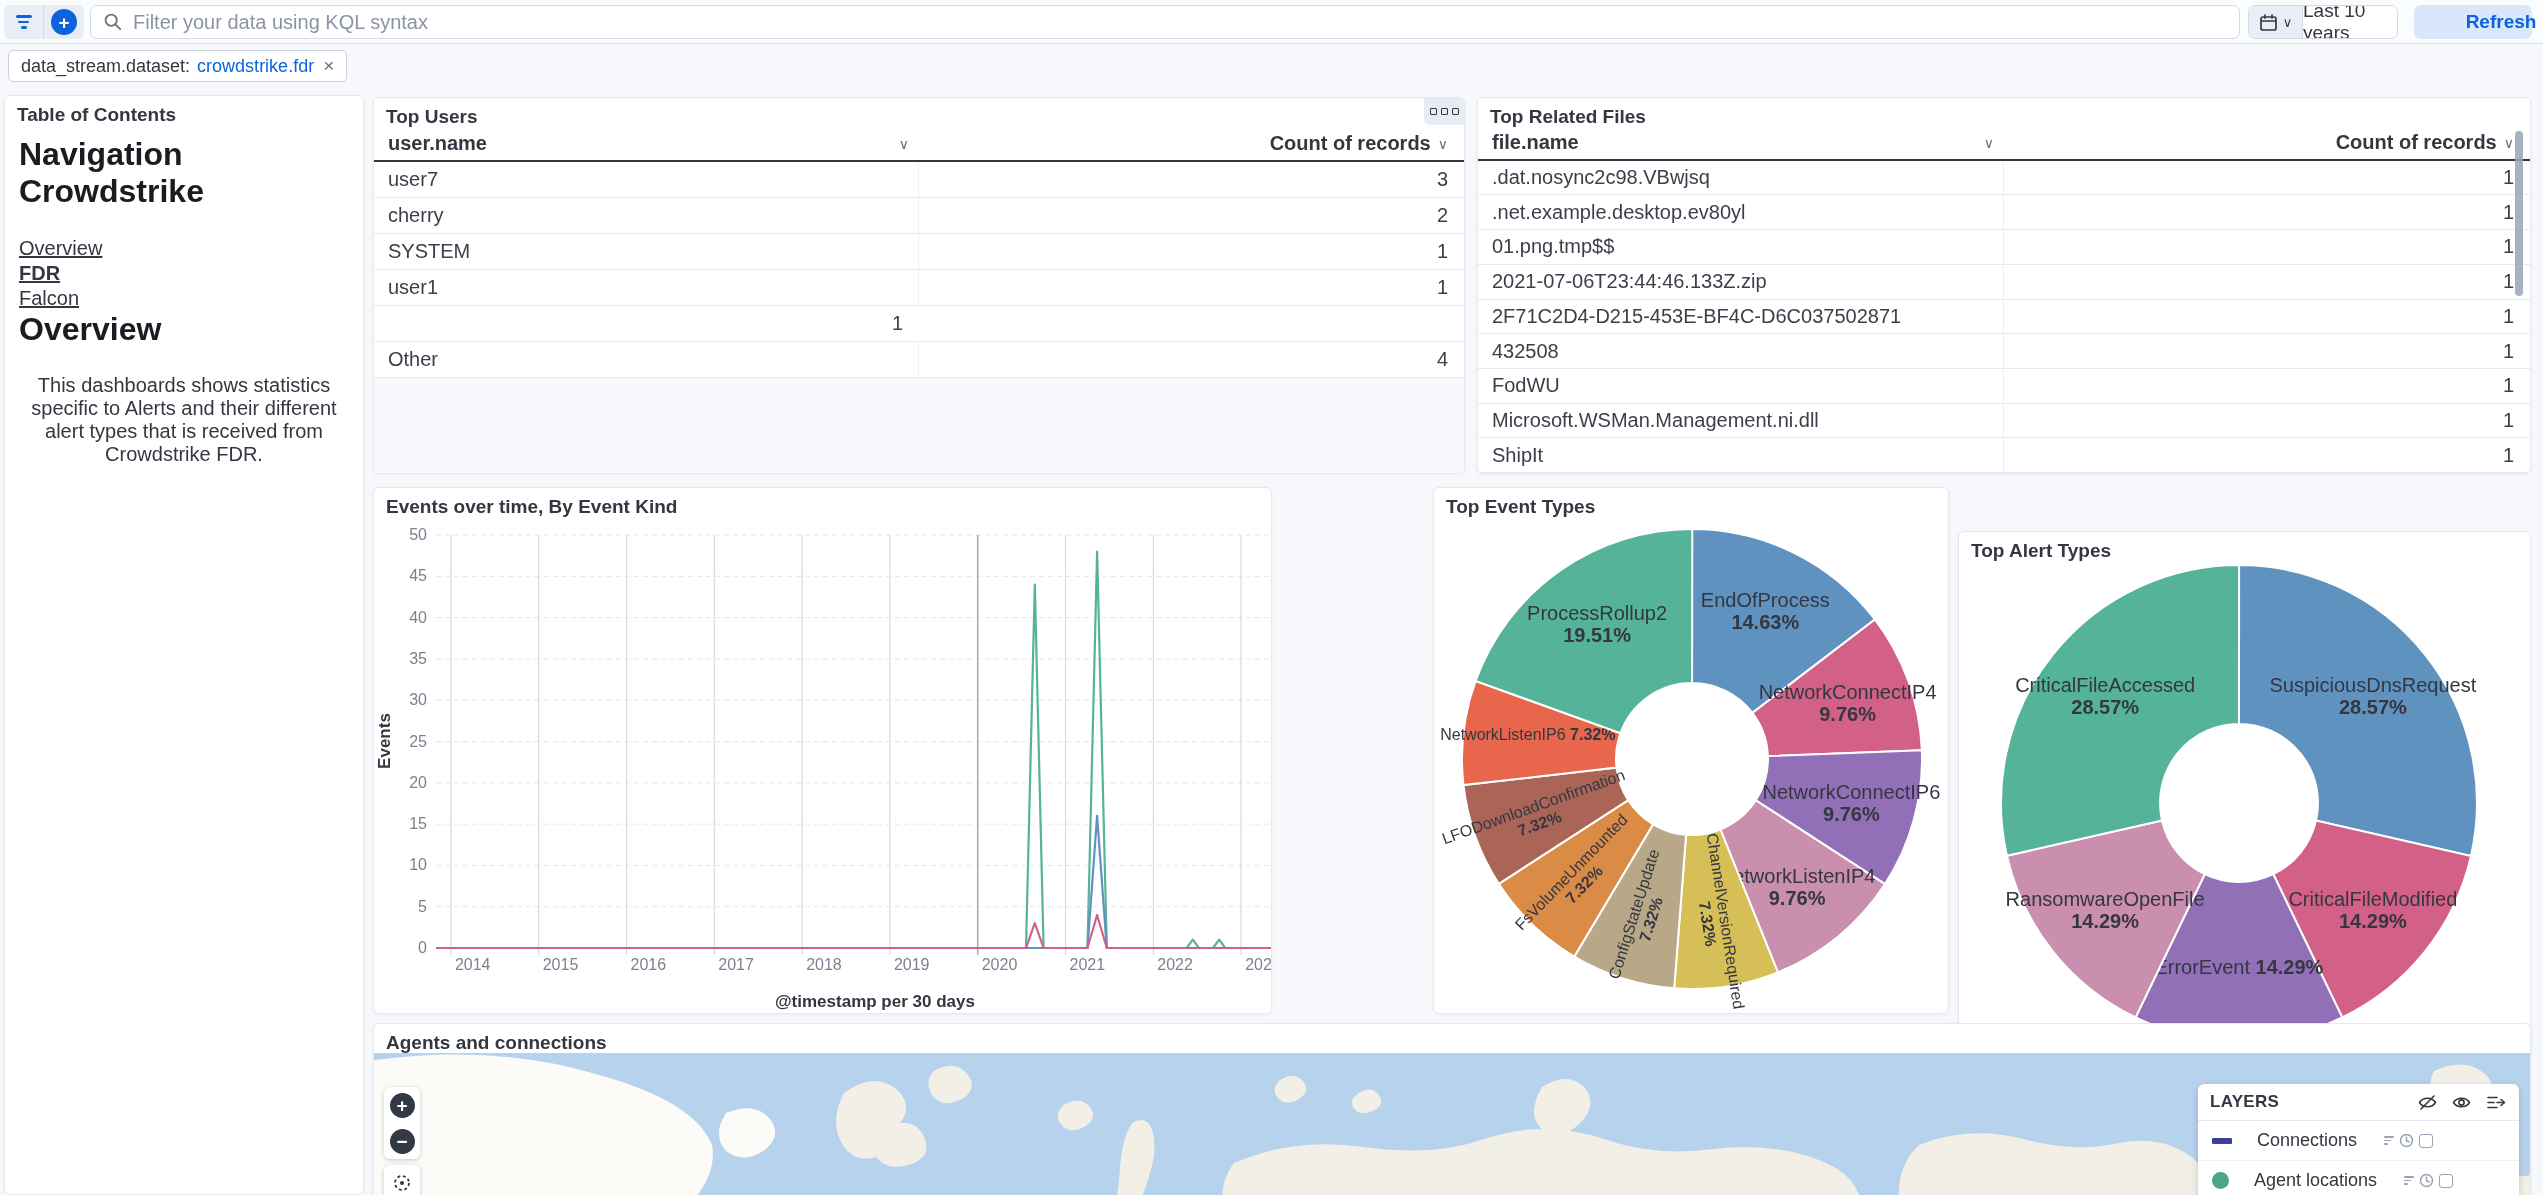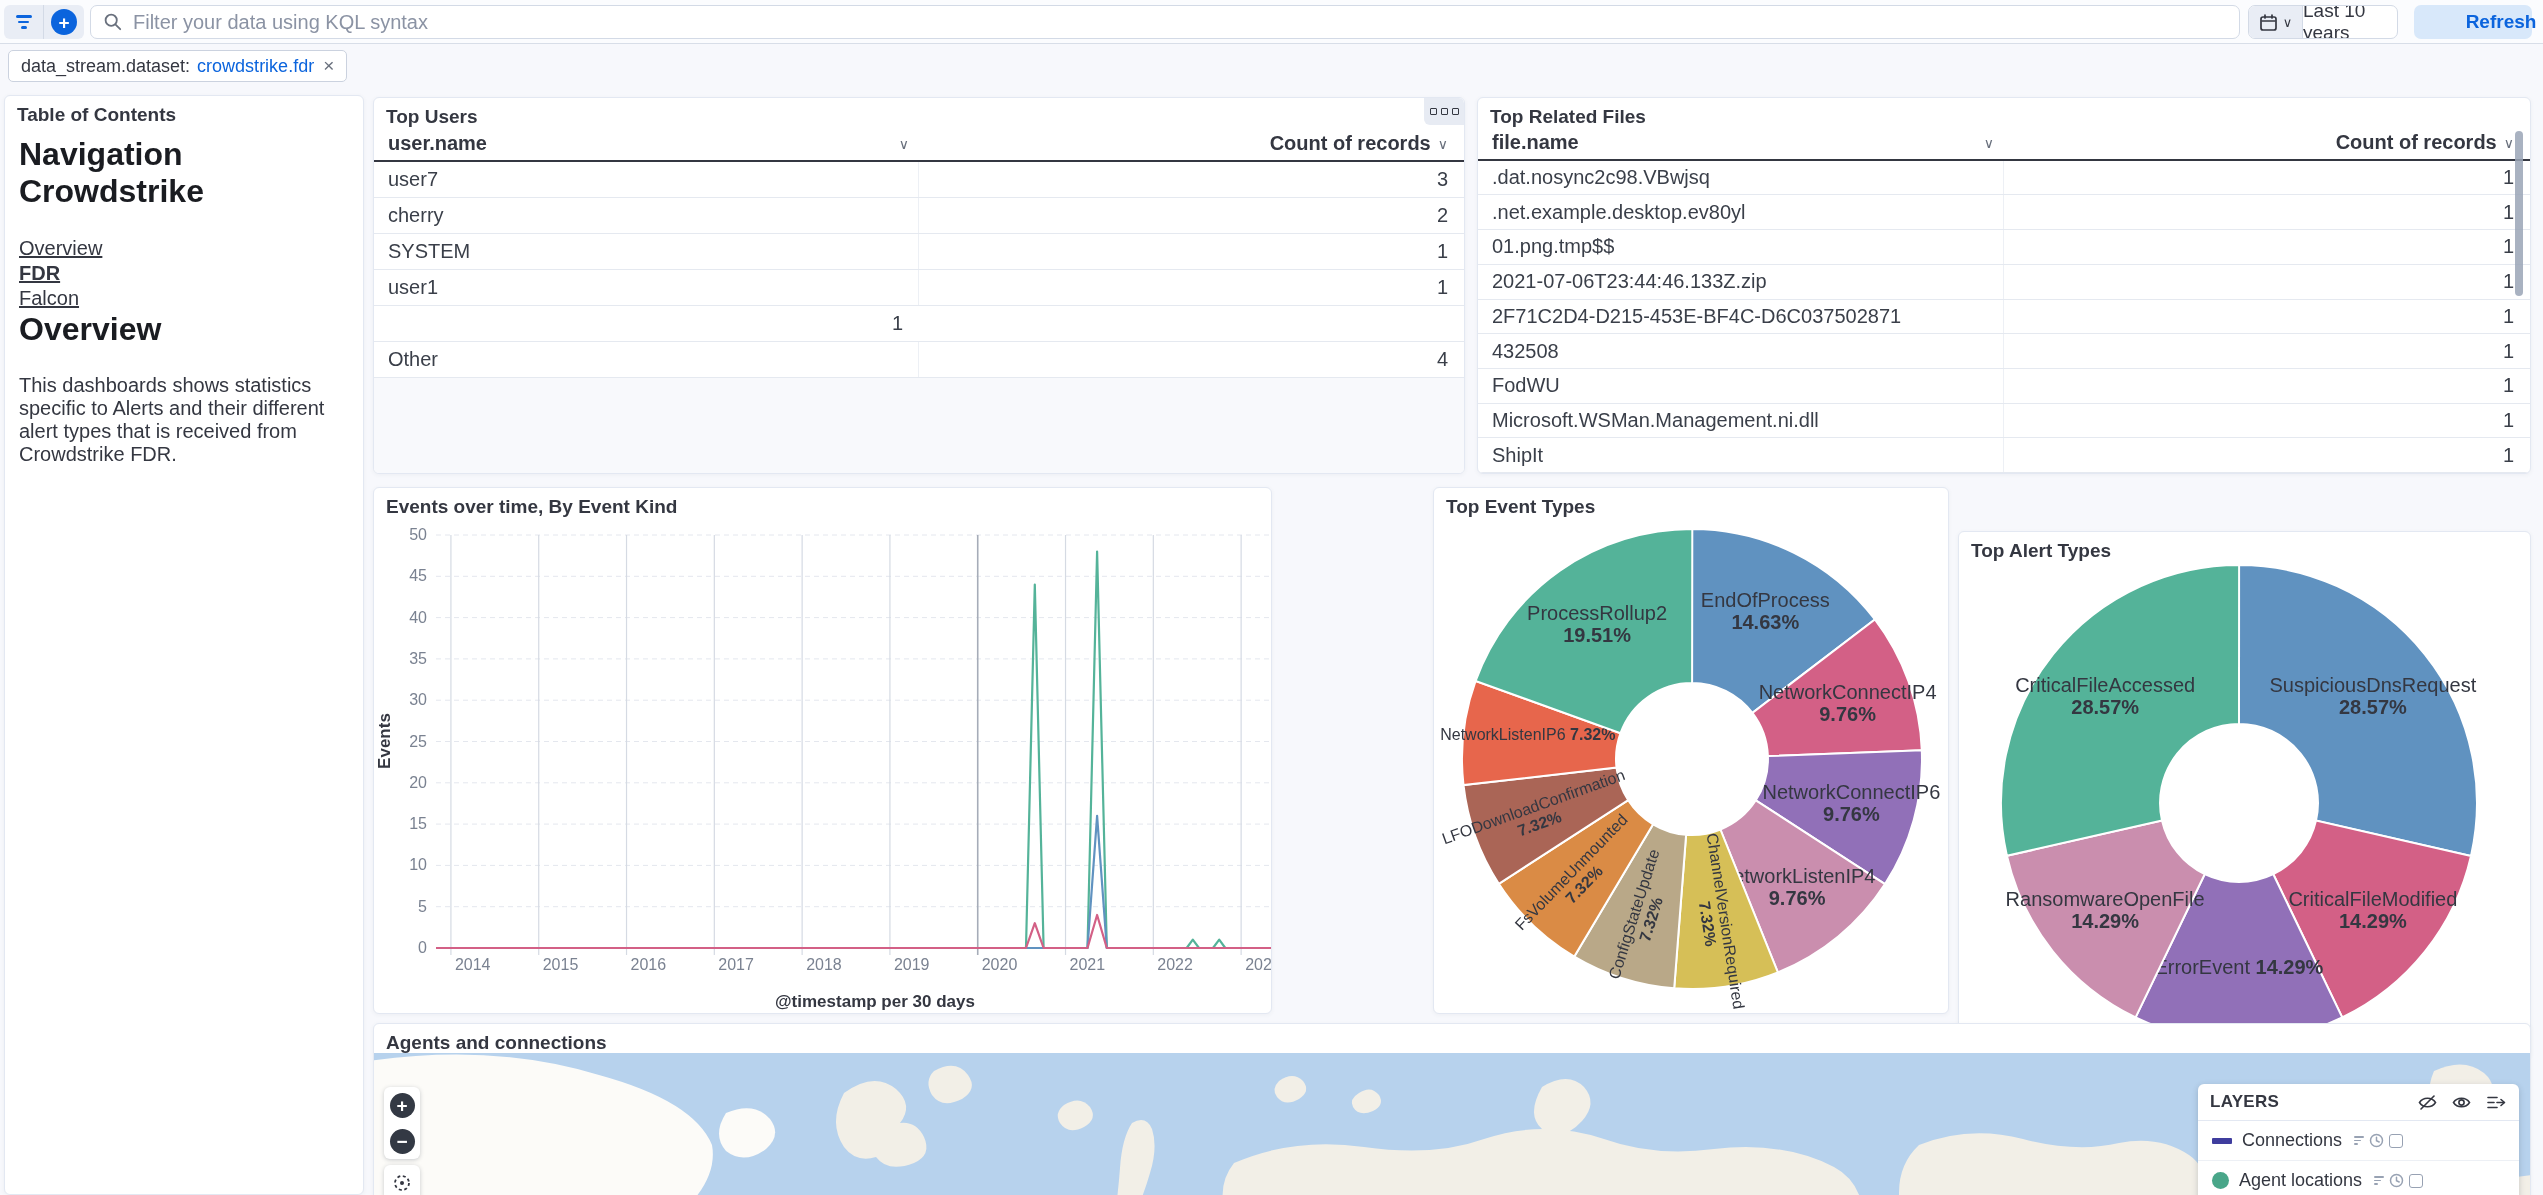--- a/index.html
+++ b/index.html
@@ -57,32 +57,32 @@
   .t-row .t-c1 { border-right:1px solid #EDF0F5; height:100%; display:flex; align-items:center; }
   .t-empty { flex:1; background:#F8F9FC; }
   .t-scroll { position:absolute; right:7px; top:33px; width:8px; height:165px; border-radius:4px; background:#9AA5B6; opacity:.85; }
 
   
   .toc-body { position:absolute; left:14px; top:40px; width:330px; }
   .toc-h { font-size:32px; font-weight:700; color:#1A1C21; }
   .toc-links { margin-top:26px; }
   .toc-link { font-size:20px; color:#343741; text-decoration:underline; line-height:24px; margin-bottom:1px; cursor:pointer; }
   .toc-link.b { font-weight:700; }
-  .toc-p { margin-top:26px; font-size:20px; line-height:23px; color:#343741; }
+  .toc-p { margin-top:26px; font-size:20px; line-height:23px; color:#343741;text-align:center; }
 
   
   .map-area { position:absolute; left:0; top:29px; right:0; bottom:0; background:#B7D2ED; }
   .map-ctl { position:absolute; background:#fff; border-radius:6px; box-shadow:0 1px 4px rgba(40,50,70,.25); display:flex; flex-direction:column; align-items:center; justify-content:center; cursor:pointer; }
   .zbtn { width:36px; height:36px; display:flex; align-items:center; justify-content:center; cursor:pointer; }
   .zcirc { width:25px; height:25px; border-radius:50%; background:#333944; color:#fff; font-size:19px; font-weight:700; display:flex; align-items:center; justify-content:center; line-height:1; }
   .layers { position:absolute; left:1824px; top:31px; width:321px; height:190px; background:#fff; border-radius:6px; box-shadow:0 2px 6px rgba(40,50,70,.22); overflow:hidden; }
   .layers-head { height:37px; display:flex; align-items:center; padding:0 12px; border-bottom:1px solid #E3E8F2; }
   .layers-title { font-size:17px; font-weight:700; letter-spacing:.3px; color:#343741; }
   .layers-hicons { margin-left:auto; display:flex; gap:13px; align-items:center; }
-  .lrow { height:40px; display:flex; align-items:center; gap:10px; padding:0 14px; border-bottom:1px solid #EDF0F5; font-size:18px; color:#343741; cursor:pointer; }
+  .lrow { height:40px; display:flex; align-items:center; gap:25px; padding:0 14px; border-bottom:1px solid #EDF0F5; font-size:18px; color:#343741; cursor:pointer; }
   .lrow .mini { display:flex; gap:5px; align-items:center; margin-left:2px; }
   .sw-line { width:20px; height:6px; border-radius:1px; }
   .sw-circle { width:17px; height:17px; border-radius:50%; }
   .cbx { width:14px; height:14px; border:1.6px solid #98A2B3; border-radius:3px; }
   .mini-filter { display:flex; flex-direction:column; gap:2px; }
   .mini-filter i { display:block; height:1.8px; background:#98A2B3; border-radius:2px; }
   .mini-filter i:nth-child(1){width:10px}.mini-filter i:nth-child(2){width:7px}.mini-filter i:nth-child(3){width:4px}
 
   svg text { font-family:"Liberation Sans","DejaVu Sans",sans-serif; }
 </style>

